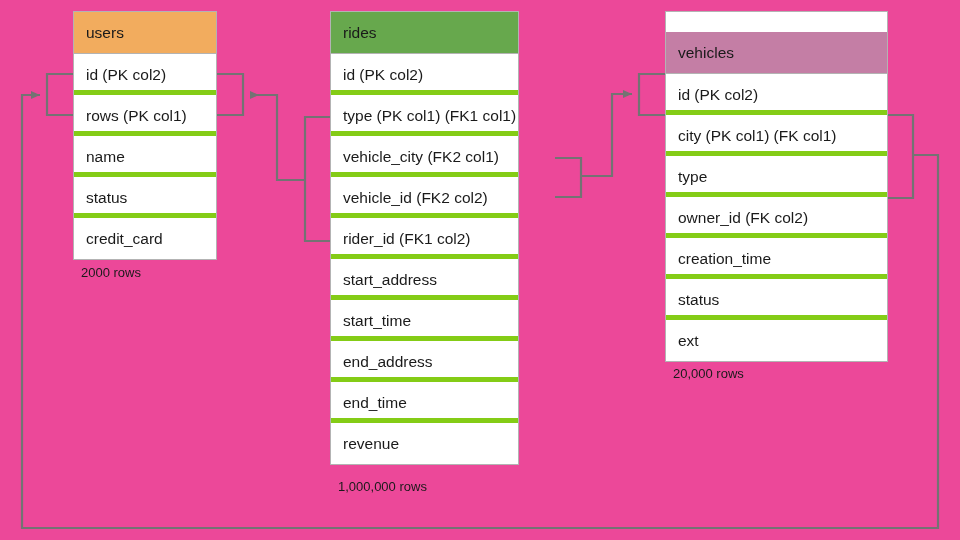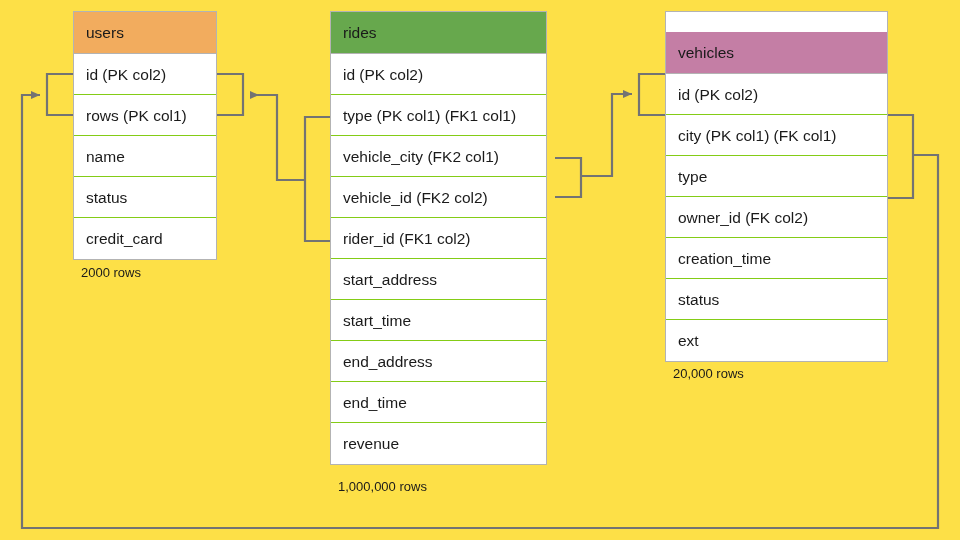--- a/index.html
+++ b/index.html
@@ -5,21 +5,21 @@
 <style>
   html, body {
     margin: 0;
     padding: 0;
     background: #ffffff;
   }
   #canvas {
     position: relative;
     width: 960px;
     height: 540px;
-    background: #fde047;
+    background: #ec4899;
     font-family: "Liberation Sans", sans-serif;
     overflow: hidden;
   }
   #edges {
     position: absolute;
     left: 0;
     top: 0;
     width: 960px;
     height: 540px;
     pointer-events: none;
@@ -42,21 +42,21 @@
     white-space: nowrap;
     overflow: hidden;
   }
   .table-row {
     box-sizing: border-box;
     height: 41px;
     line-height: 41px;
     padding: 0 0 0 12px;
     font-size: 15.5px;
     color: #1a1a1a;
-    border-bottom: 1px solid #84cc16;
+    border-bottom: 5px solid #84cc16;
     background: #ffffff;
     white-space: nowrap;
     overflow: hidden;
   }
   .table-row.last {
     border-bottom: none;
   }
   .row-count {
     position: absolute;
     font-size: 13px;
@@ -114,21 +114,21 @@
   <div class="table-box" style="left:73px; top:11px; width:144px;">
     <div class="table-header" style="background:#f2ac5e;">users</div>
     <div class="table-row">id (PK col2)</div>
     <div class="table-row">rows (PK col1)</div>
     <div class="table-row">name</div>
     <div class="table-row">status</div>
     <div class="table-row last">credit_card</div>
   </div>
   <div class="row-count" style="left:81px; top:265px;">2000 rows</div>
 
-  <div class="table-box" style="left:330px; top:11px; width:217px;">
+  <div class="table-box" style="left:330px; top:11px; width:189px;">
     <div class="table-header" style="background:#67a84d;">rides</div>
     <div class="table-row">id (PK col2)</div>
     <div class="table-row">type (PK col1) (FK1 col1)</div>
     <div class="table-row">vehicle_city (FK2 col1)</div>
     <div class="table-row">vehicle_id (FK2 col2)</div>
     <div class="table-row">rider_id (FK1 col2)</div>
     <div class="table-row">start_address</div>
     <div class="table-row">start_time</div>
     <div class="table-row">end_address</div>
     <div class="table-row">end_time</div>

